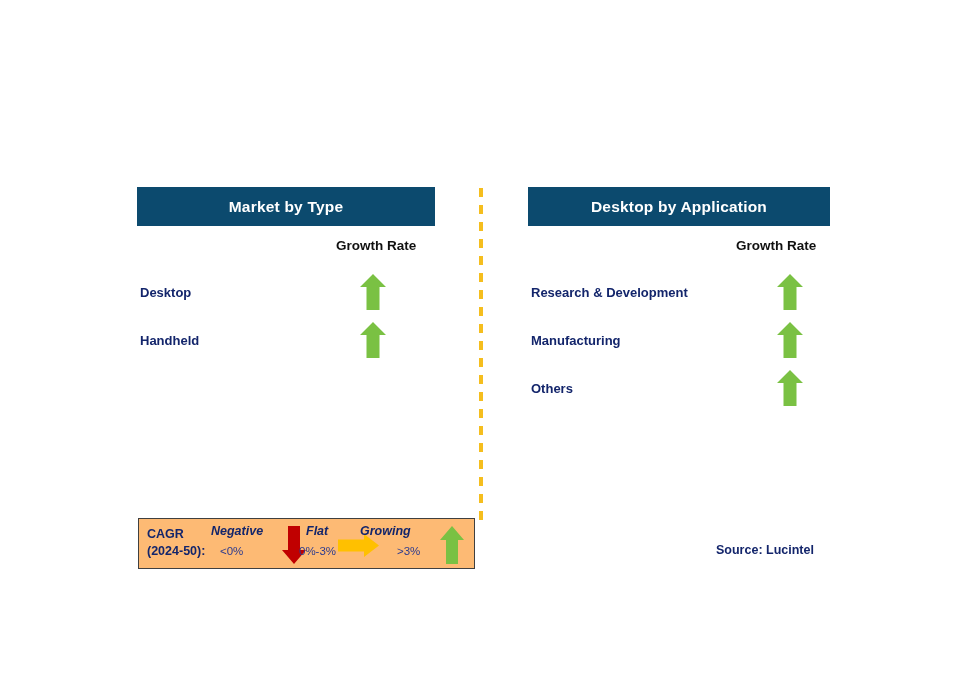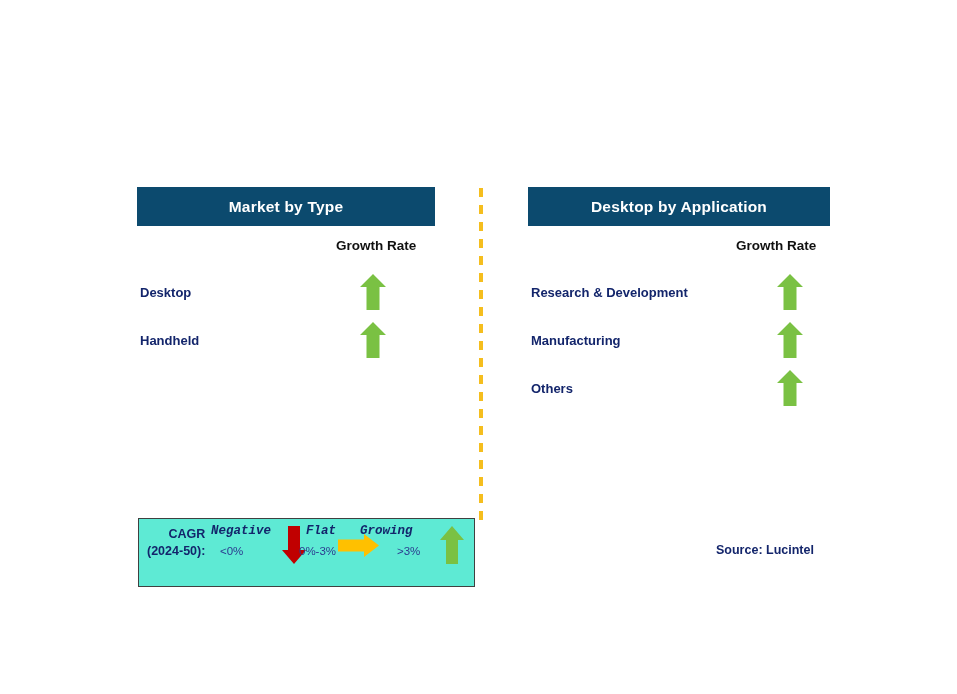--- a/index.html
+++ b/index.html
@@ -102,25 +102,24 @@
     background-size: 4px 17px;
     background-repeat: repeat-y;
   }
 
   
   .legend {
     position: absolute;
     left: 138px;
     top: 518px;
     width: 337px;
-    height: 69px;
+    height: 51px;
     border: 1.5px solid #404040;
-    background: #5eead4;
+    background: #fdba74;
     box-sizing: border-box;
-    text-align: right;
   }
   .legend-cagr {
     position: absolute;
     left: 8px;
     top: 7px;
     font-size: 12.5px;
     font-weight: bold;
     color: #13256B;
     line-height: 17px;
     white-space: nowrap;
@@ -130,21 +129,20 @@
     top: 0;
     height: 100%;
   }
   .legend-word {
     position: absolute;
     font-size: 12.5px;
     font-weight: bold;
     font-style: italic;
     color: #13256B;
     white-space: nowrap;
-    font-family: Liberation Mono, monospace;
   }
   .legend-pct {
     position: absolute;
     font-size: 11.5px;
     color: #2B3A8F;
     white-space: nowrap;
   }
   .legend-arrow {
     position: absolute;
   }

